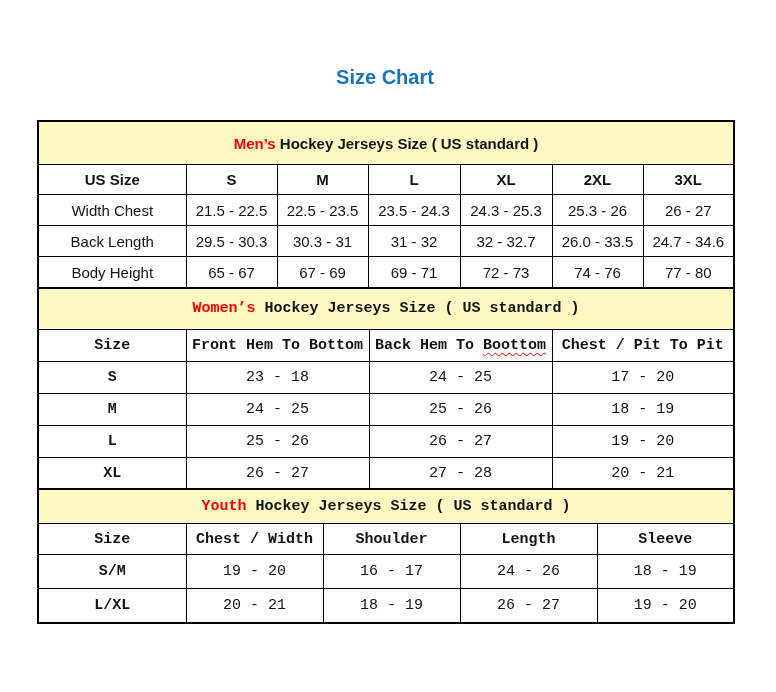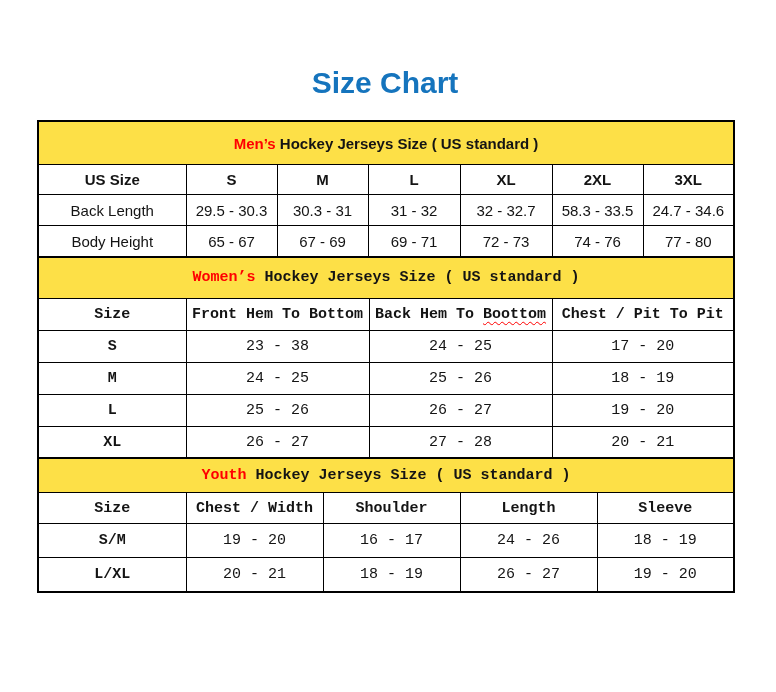--- a/index.html
+++ b/index.html
@@ -11,21 +11,21 @@
     font-family: "Liberation Sans", sans-serif;
     color: #141414;
     overflow: hidden;
   }
   .title {
     position: absolute;
     top: 66px;
     left: 37px;
     width: 696px;
     text-align: center;
-    font-size: 30px;
+    font-size: 20px;
     font-weight: 700;
     color: #1574BD;
     letter-spacing: 0px;
   }
   .tables {
     position: absolute;
     top: 120px;
     left: 37px;
     width: 696px;
   }
@@ -39,21 +39,21 @@
   table.sz td {
     border: 1.5px solid #000;
     text-align: center;
     vertical-align: middle;
     font-size: 15px;
     padding: 2px 2px;
     overflow: hidden;
     white-space: nowrap;
   }
   td.band {
-    background: #fde047;
+    background: #fef9c3;
     font-weight: 700;
     font-size: 17px;
     height: 38px;
     border: 2.5px solid #000;
   }
   td.band .hl { color: #FF0000; }
   tr.head td { font-weight: 700; }
   .t-mens tr.head td { height: 25px; }
   .t-mens tr.data td { height: 26px; }
   .t-mens td.band { height: 38px; }
@@ -99,26 +99,35 @@
         <tr class="head">
           <td>US Size</td>
           <td>S</td>
           <td>M</td>
           <td>L</td>
           <td>XL</td>
           <td>2XL</td>
           <td>3XL</td>
         </tr>
         <tr class="data">
+          <td class="lbl">Width Chest</td>
+          <td>21.5 - 22.5</td>
+          <td>22.5 - 23.5</td>
+          <td>23.5 - 24.3</td>
+          <td>24.3 - 25.3</td>
+          <td>25.3 - 26</td>
+          <td>26 - 27</td>
+        </tr>
+        <tr class="data">
           <td class="lbl">Back Length</td>
           <td>29.5 - 30.3</td>
           <td>30.3 - 31</td>
           <td>31 - 32</td>
           <td>32 - 32.7</td>
-          <td>58.3 - 33.5</td>
+          <td>26.0 - 33.5</td>
           <td>24.7 - 34.6</td>
         </tr>
         <tr class="data">
           <td class="lbl">Body Height</td>
           <td>65 - 67</td>
           <td>67 - 69</td>
           <td>69 - 71</td>
           <td>72 - 73</td>
           <td>74 - 76</td>
           <td>77 - 80</td>
@@ -138,21 +147,21 @@
           <td class="band" colspan="4"><span class="hl">Women’s</span><span> Hockey Jerseys Size ( US standard )</span></td>
         </tr>
         <tr class="head">
           <td>Size</td>
           <td>Front Hem To Bottom</td>
           <td><span>Back Hem To </span><span class="misspell">Boottom</span></td>
           <td>Chest / Pit To Pit</td>
         </tr>
         <tr class="data">
           <td class="lbl">S</td>
-          <td>23 - 38</td>
+          <td>23 - 18</td>
           <td>24 - 25</td>
           <td>17 - 20</td>
         </tr>
         <tr class="data">
           <td class="lbl">M</td>
           <td>24 - 25</td>
           <td>25 - 26</td>
           <td>18 - 19</td>
         </tr>
         <tr class="data">

